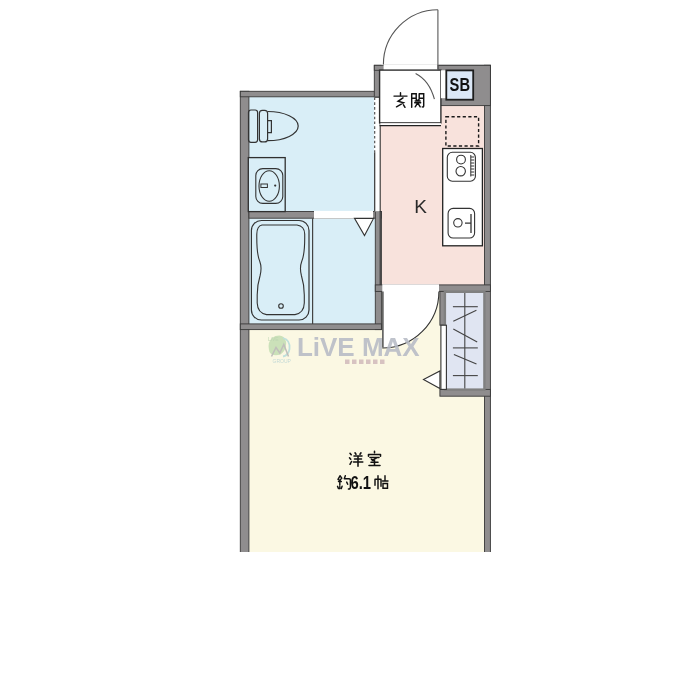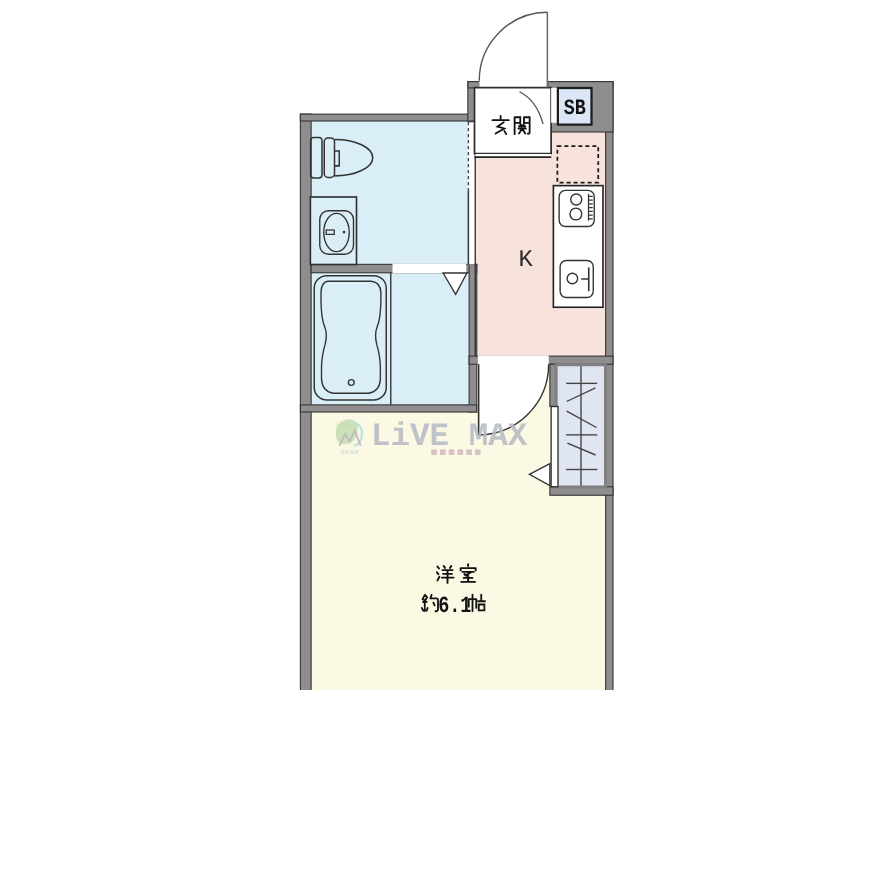--- a/index.html
+++ b/index.html
@@ -1,17 +1,17 @@
 <!DOCTYPE html>
 <html><head>
 <meta charset="utf-8">
 <style>
 html,body{margin:0;padding:0;background:#fff;}
 #stage{position:relative;width:700px;height:552px;background:#fff;overflow:hidden;
-font-family:Liberation Mono, monospace;}
+font-family:Liberation Sans, sans-serif;}
 svg{display:block;}
 </style>
 </head>
 <body>
 <div id="stage">
 <svg width="700" height="700" viewBox="0 0 700 700">
 
 <rect x="0" y="0" width="700" height="700" fill="#ffffff"></rect>
 
 <rect x="248.9" y="96.8" width="125.4" height="114.7" fill="#d9eef7"></rect>

